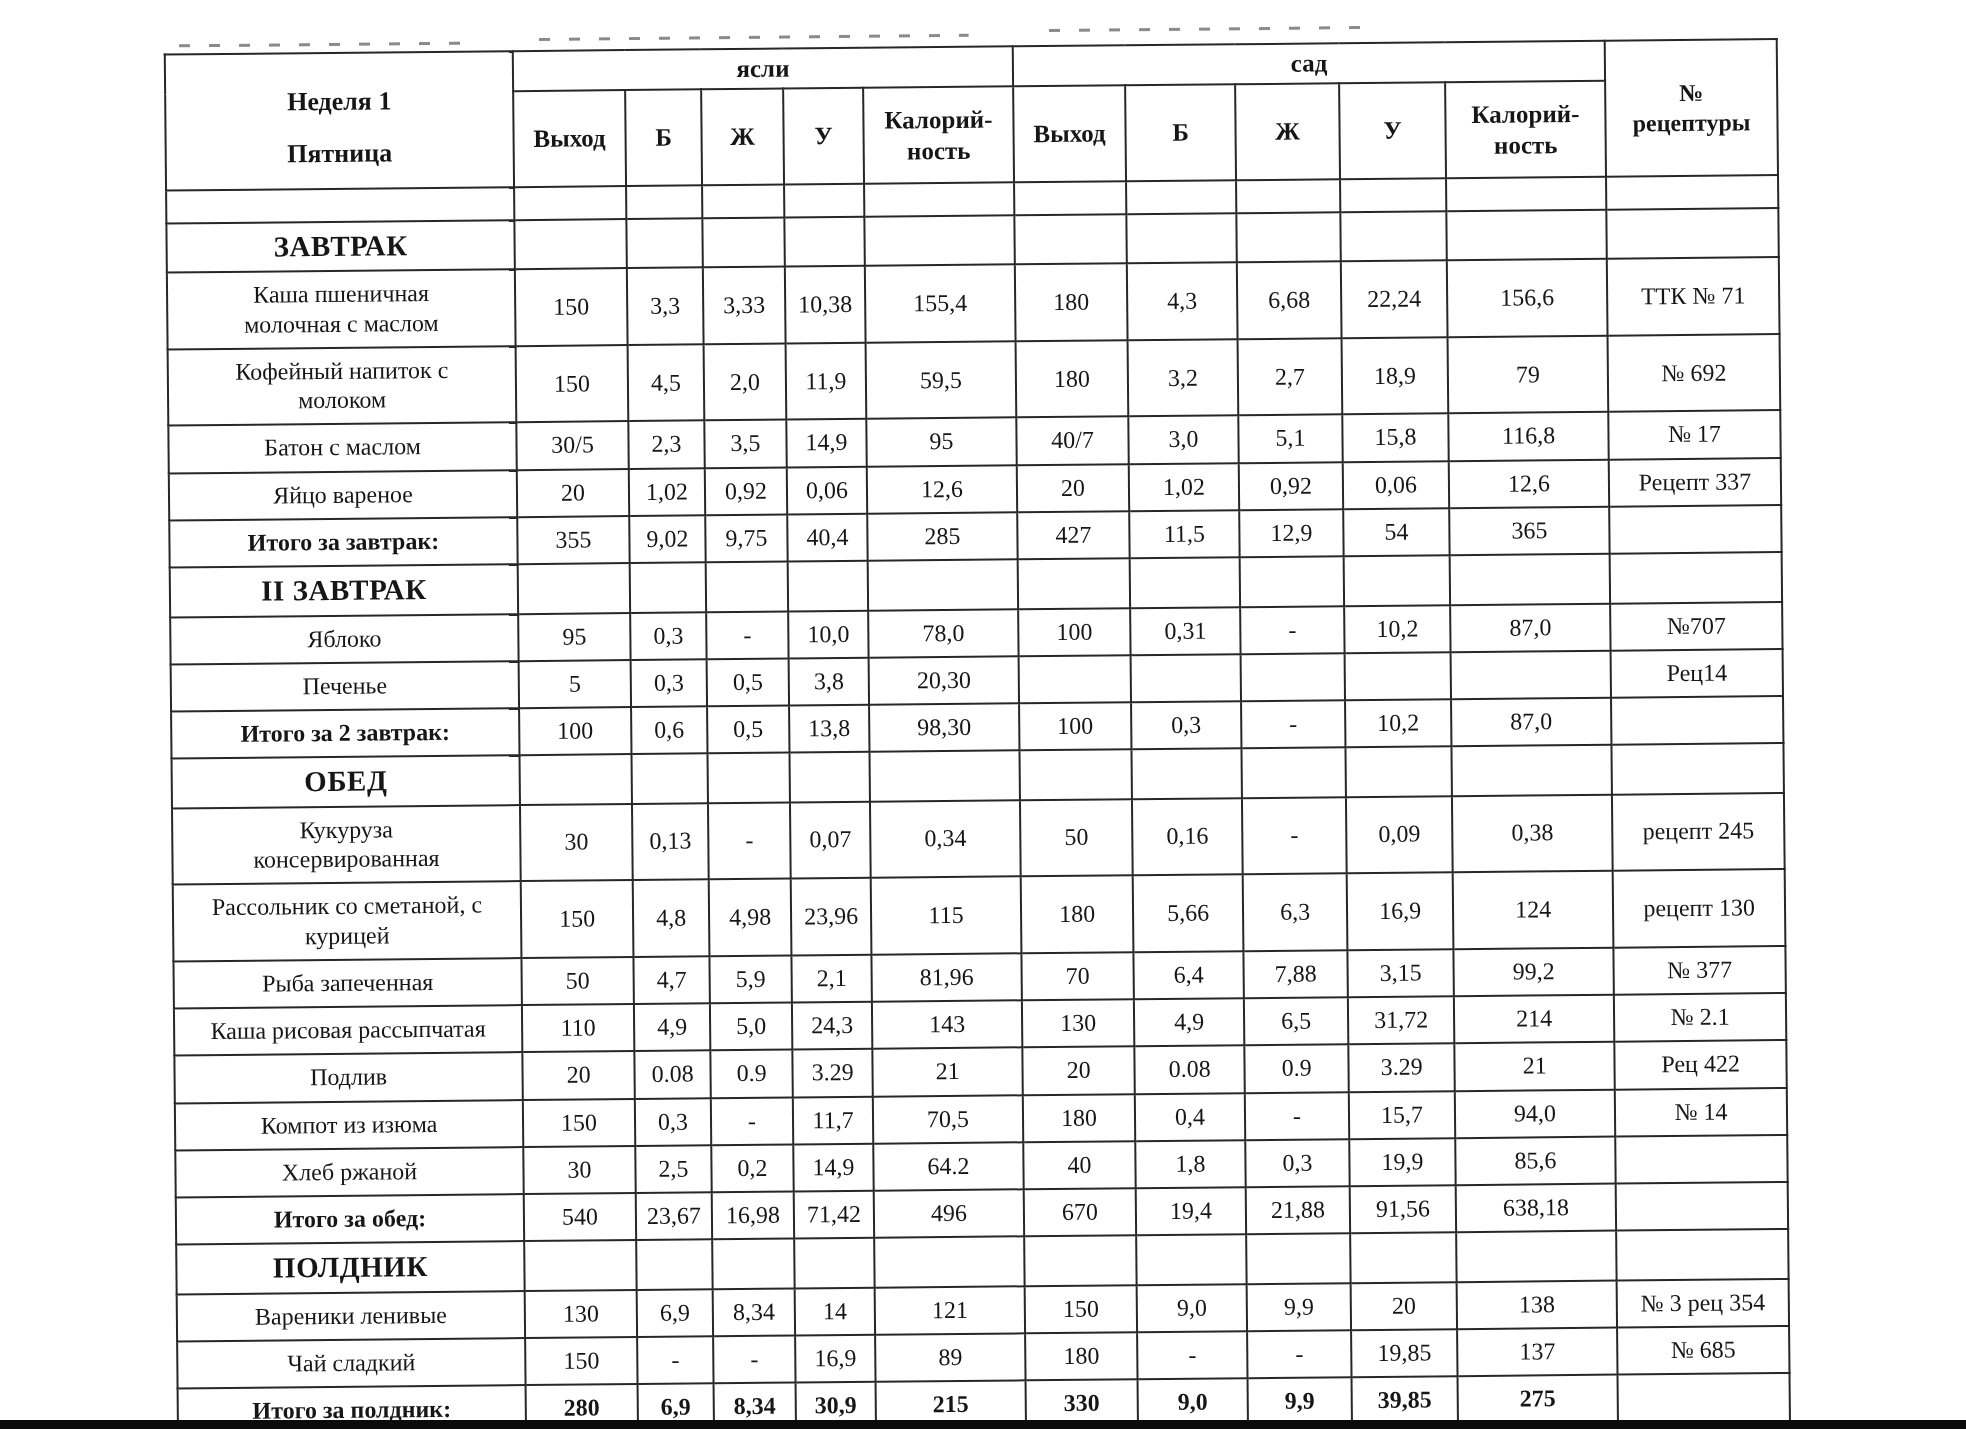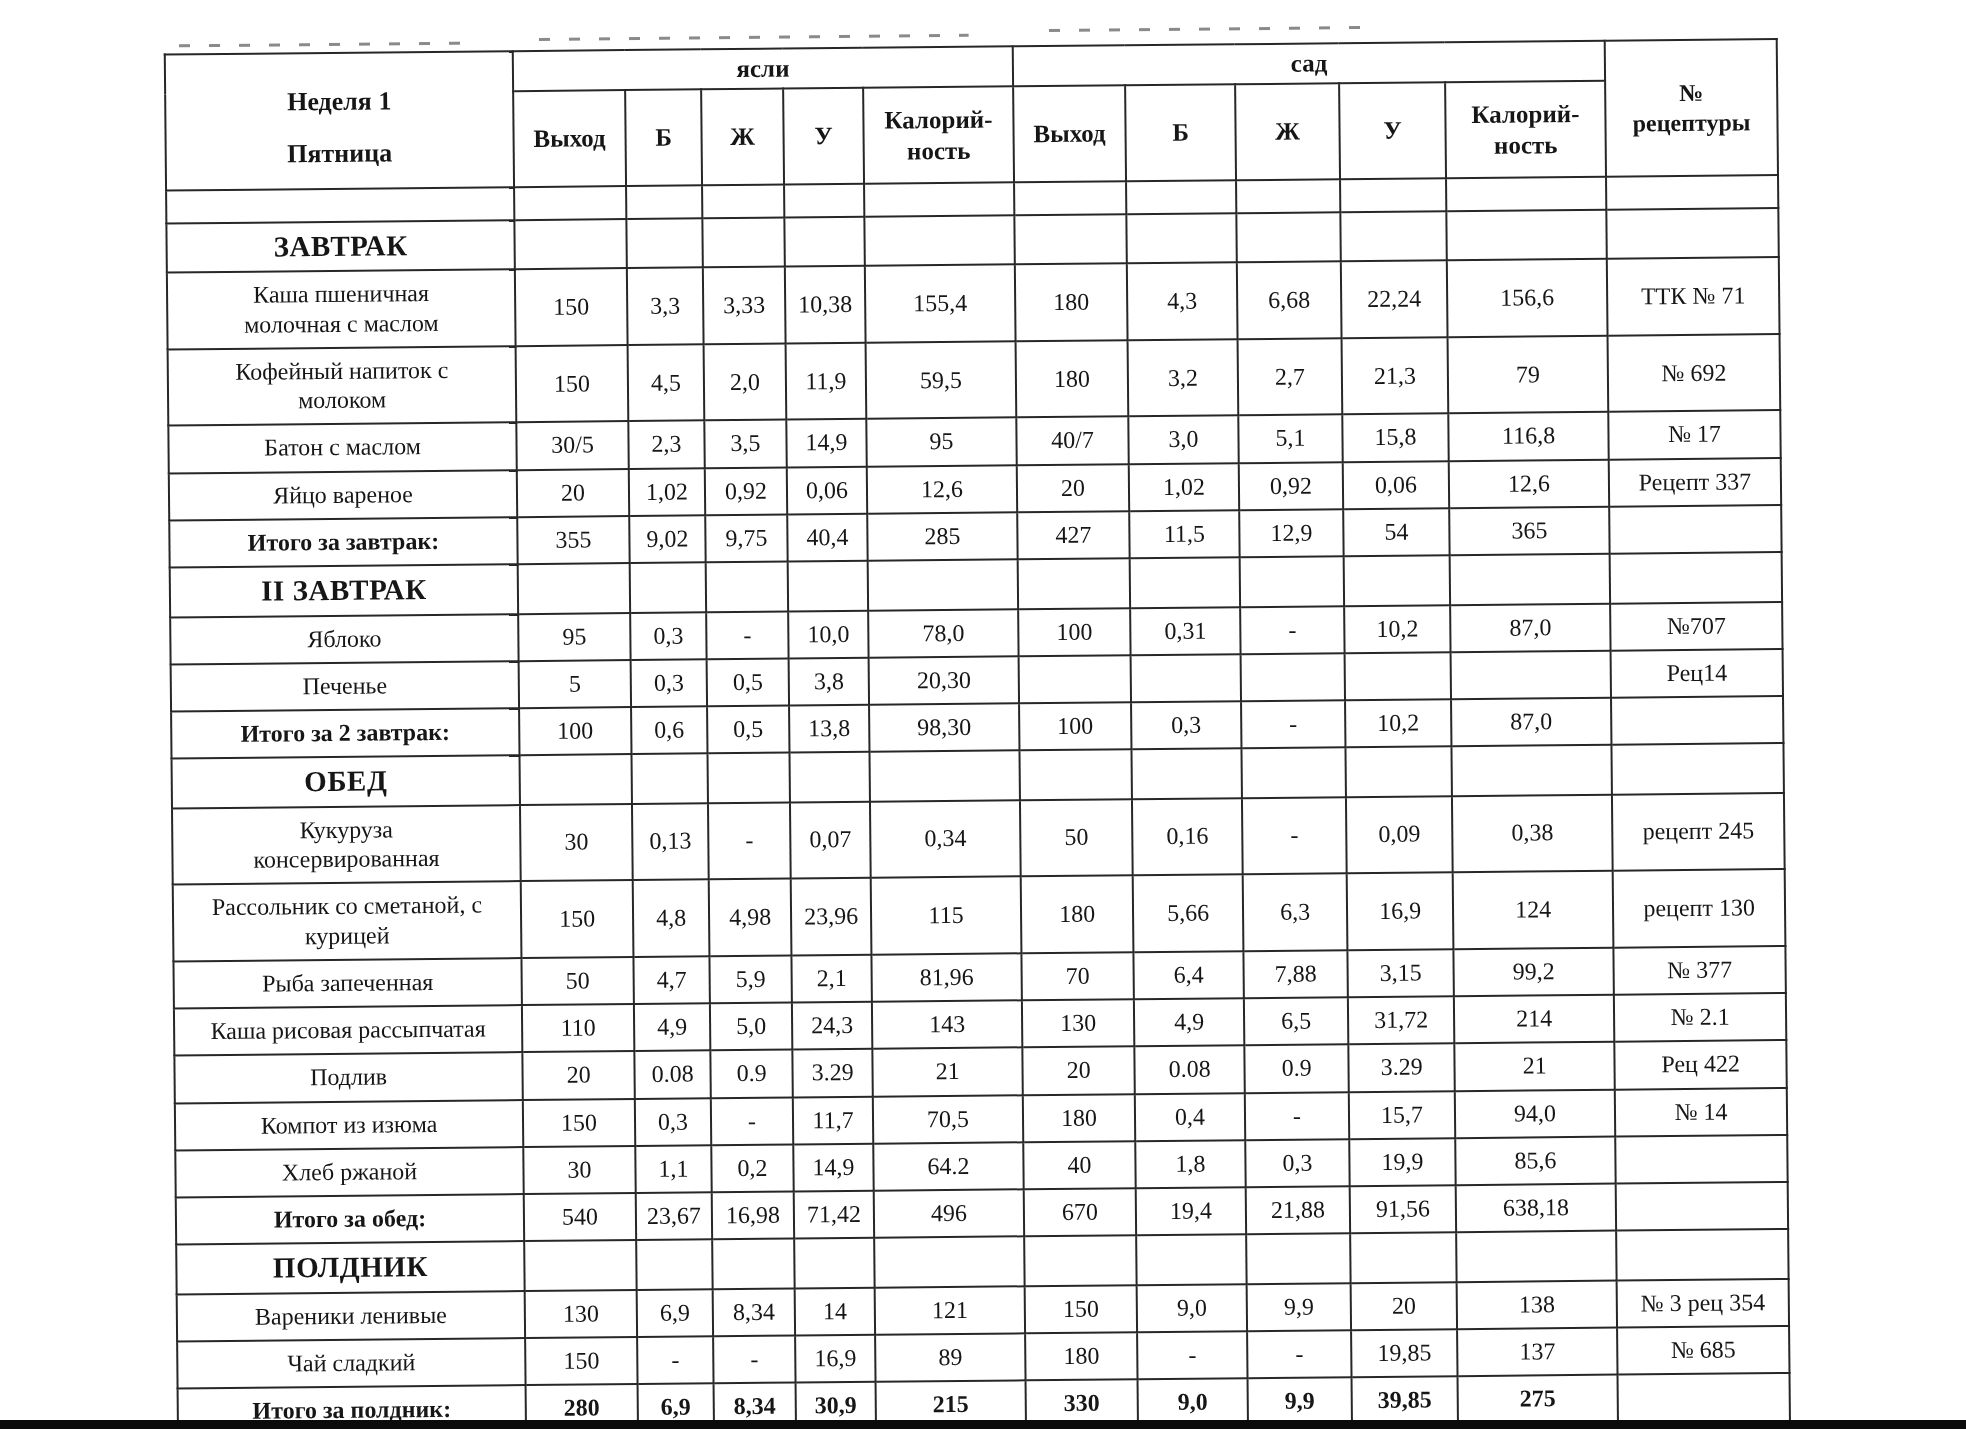--- a/index.html
+++ b/index.html
@@ -140,21 +140,21 @@
           <td class="c-name">Кофейный напиток  с
 молоком</td>
           <td class="c-num">150</td>
           <td class="c-num">4,5</td>
           <td class="c-num">2,0</td>
           <td class="c-num">11,9</td>
           <td class="c-num">59,5</td>
           <td class="c-num">180</td>
           <td class="c-num">3,2</td>
           <td class="c-num">2,7</td>
-          <td class="c-num">21,3</td>
+          <td class="c-num">18,9</td>
           <td class="c-num">79</td>
           <td class="c-recipe">№ 692</td>
         </tr>
         <tr class="row-dish">
           <td class="c-name">Батон с маслом</td>
           <td class="c-num">30/5</td>
           <td class="c-num">2,3</td>
           <td class="c-num">3,5</td>
           <td class="c-num">14,9</td>
           <td class="c-num">95</td>
@@ -345,21 +345,21 @@
           <td class="c-num">180</td>
           <td class="c-num">0,4</td>
           <td class="c-num">-</td>
           <td class="c-num">15,7</td>
           <td class="c-num">94,0</td>
           <td class="c-recipe">№ 14</td>
         </tr>
         <tr class="row-dish">
           <td class="c-name">Хлеб ржаной</td>
           <td class="c-num">30</td>
-          <td class="c-num">1,1</td>
+          <td class="c-num">2,5</td>
           <td class="c-num">0,2</td>
           <td class="c-num">14,9</td>
           <td class="c-num">64.2</td>
           <td class="c-num">40</td>
           <td class="c-num">1,8</td>
           <td class="c-num">0,3</td>
           <td class="c-num">19,9</td>
           <td class="c-num">85,6</td>
           <td class="c-recipe"></td>
         </tr>

